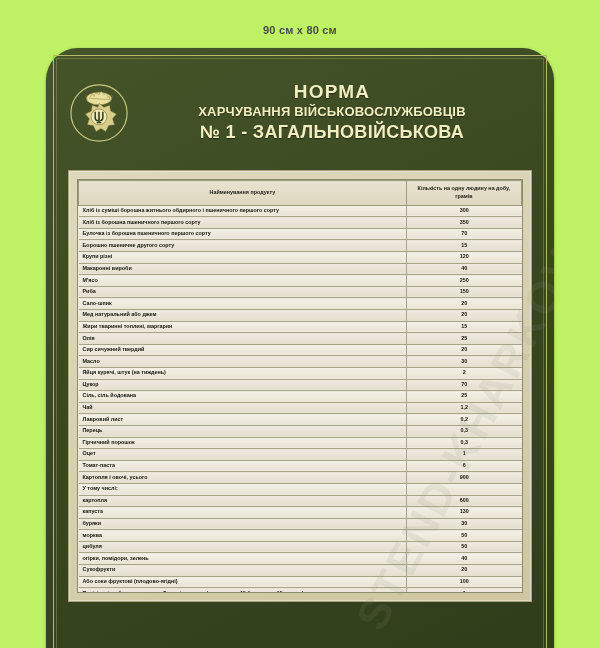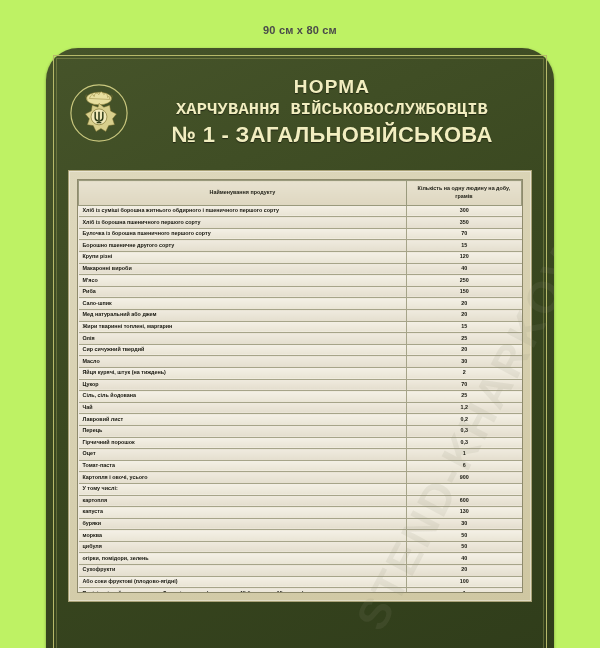--- a/index.html
+++ b/index.html
@@ -69,28 +69,27 @@
     text-align: center;
     padding-right: 8px;
   }
   .t1 {
     font-size: 19px; font-weight: bold;
     color: #f2eec0; letter-spacing: 1.2px;
     line-height: 1.25;
     text-shadow: 0 1px 1px rgba(0,0,0,.5);
   }
   .t2 {
-    font-size: 17px; font-weight: bold;
+    font-size: 13px; font-weight: bold;
     color: #f2eec0; letter-spacing: .2px;
     line-height: 1.3;
     text-shadow: 0 1px 1px rgba(0,0,0,.5);
-    font-family: Liberation Mono, monospace;
   }
   .t3 {
-    font-size: 22px; font-weight: bold;
+    font-size: 18px; font-weight: bold;
     color: #f2eec0; letter-spacing: .3px;
     line-height: 1.3;
     text-shadow: 0 1px 1px rgba(0,0,0,.5);
   }
 
   
   .panel {
     position: absolute;
     left: 22px; top: 122px;
     width: 464px; height: 432px;

